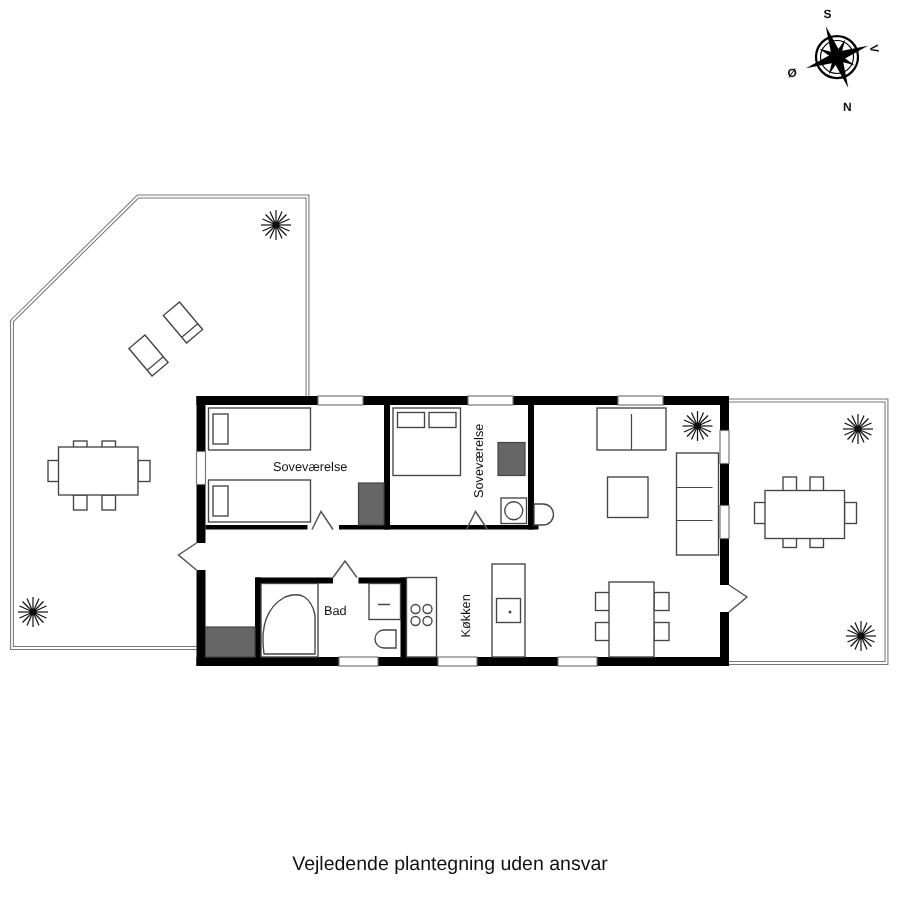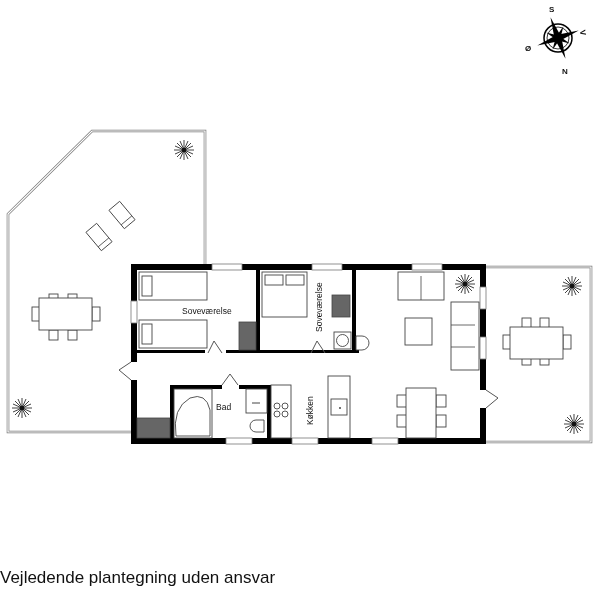--- a/index.html
+++ b/index.html
@@ -6,21 +6,21 @@
   body { width:600px; height:600px; position:relative; overflow:hidden; font-family:"Liberation Sans", sans-serif; }
   svg.plan { position:absolute; left:0; top:0; width:600px; height:600px; }
   .wall { fill:#000; }
   .thin { fill:none; stroke:#555; stroke-width:1; }
   .furn { fill:#fff; stroke:#444; stroke-width:0.9; }
   .dark { fill:#666; stroke:#444; stroke-width:0.8; }
   .terrace { fill:none; stroke:#777; stroke-width:2.6; }
   .terrace-in { fill:none; stroke:#fff; stroke-width:1.2; }
   .win { fill:#fff; stroke:#777; stroke-width:0.8; }
   .lbl { font-family:"Liberation Sans", sans-serif; font-size:8.5px; fill:#111; }
-  .caption { position:absolute; left:0; width:600px; top:568px; text-align:left; font-size:17px; color:#111; }
+  .caption { position:absolute; left:0; width:600px; top:568px; text-align:center; font-size:13px; color:#111; }
   .compass-lbl { font-family:"Liberation Sans", sans-serif; font-size:8px; font-weight:bold; fill:#111; }
 </style>
 </head>
 <body>
 
 <svg class="plan" viewBox="0 0 600 600">
 
   <g transform="translate(558,38)">
     <circle r="14" fill="#fff" stroke="#000" stroke-width="1.5"></circle>
     <circle r="11" fill="none" stroke="#000" stroke-width="0.8"></circle>

